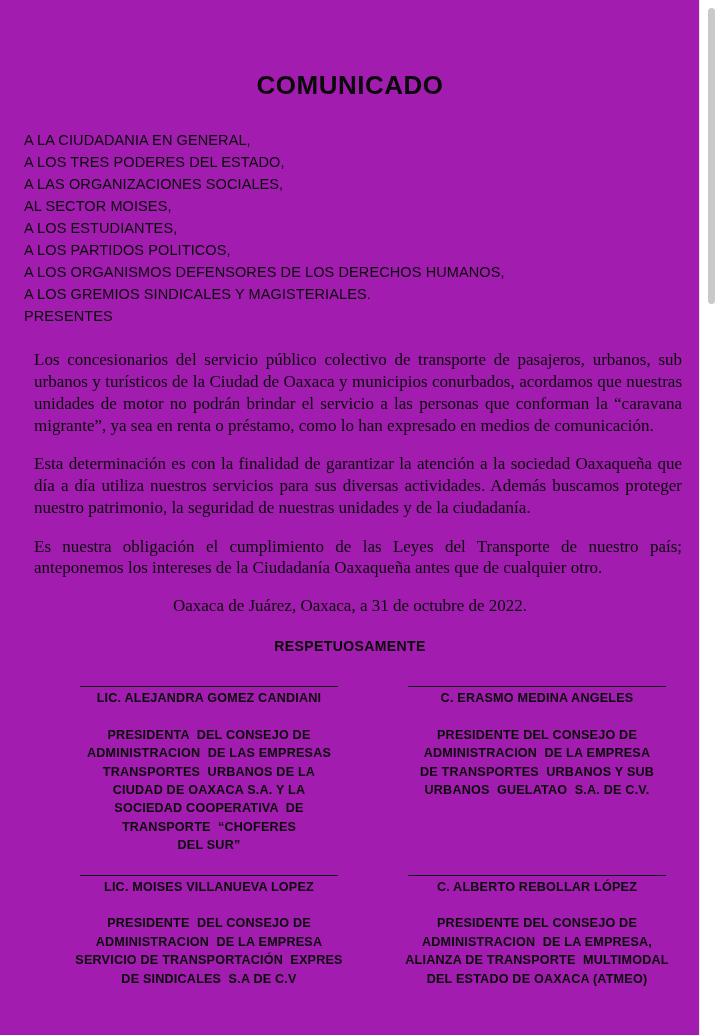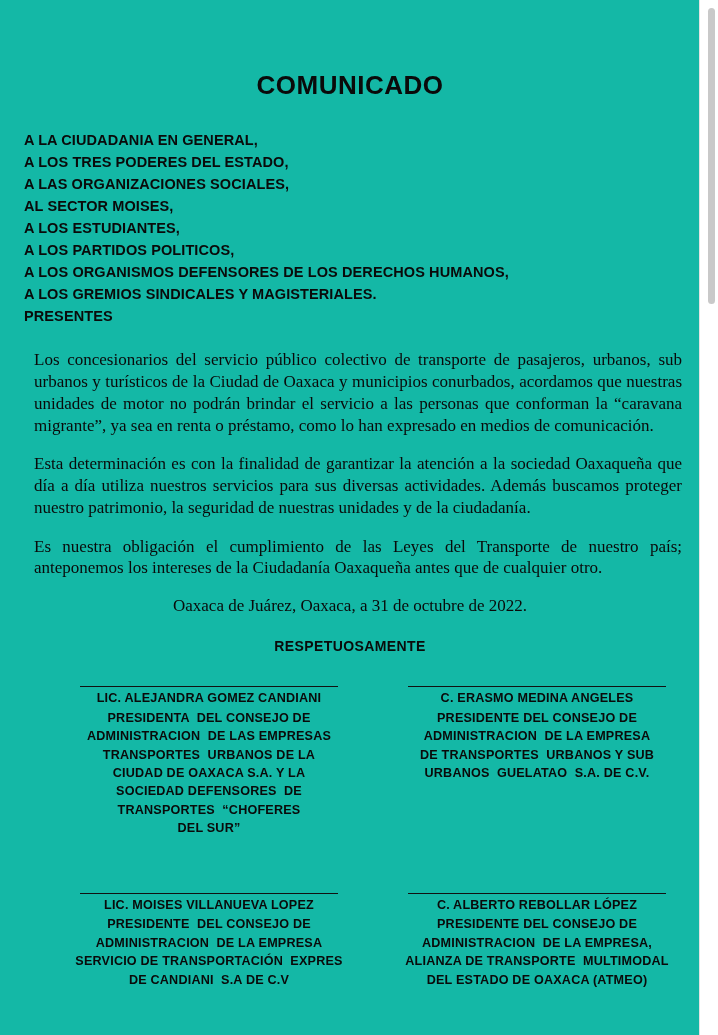--- a/index.html
+++ b/index.html
@@ -14,21 +14,21 @@
     overflow: hidden;
     font-family: "Liberation Serif", serif;
     color: #0a0a0a;
   }
   .page {
     position: absolute;
     left: 0;
     top: 0;
     width: 700px;
     height: 1035px;
-    background: #14b8a6;
+    background: #a21caf;
     box-sizing: border-box;
   }
   
   .right-strip {
     position: absolute;
     right: 0;
     top: 0;
     width: 18px;
     height: 1035px;
     background: #ffffff;
@@ -49,21 +49,21 @@
     font-family: "Liberation Sans", sans-serif;
     font-weight: bold;
     font-size: 26px;
     letter-spacing: 0.5px;
     margin: 70px 0 0 0;
   }
 
   .addressees {
     margin: 28px 0 0 24px;
     font-family: "Liberation Sans", sans-serif;
-    font-weight: bold;
+    font-weight: normal;
     font-size: 14.5px;
     line-height: 1.52;
     letter-spacing: 0.1px;
   }
 
   .body-block {
     margin: 22px 18px 0 18px;
     font-size: 17px;
     line-height: 1.28;
     text-align: justify;
@@ -84,21 +84,21 @@
     font-family: "Liberation Sans", sans-serif;
     font-weight: bold;
     font-size: 14px;
     letter-spacing: 0.4px;
   }
 
   .sign-grid {
     margin: 32px 0 0 0;
     display: flex;
     flex-direction: column;
-    gap: 55px;
+    gap: 20px;
     padding-left: 46px;
   }
   .sign-row {
     display: flex;
     justify-content: center;
     gap: 58px;
   }
   .sign-cell {
     width: 270px;
     text-align: center;
@@ -115,21 +115,21 @@
     font-size: 12.6px;
     line-height: 1.42;
     letter-spacing: 0.2px;
   }
   .sign-role {
     font-family: "Liberation Sans", sans-serif;
     font-weight: bold;
     font-size: 12.6px;
     line-height: 1.46;
     letter-spacing: 0.2px;
-    margin-top: 1px;
+    margin-top: 18px;
   }
   .sign-role div {
     white-space: pre;
   }
 </style>
 </head>
 <body>
 
 <div class="page">
 
@@ -162,22 +162,22 @@
     <div class="sign-row">
 
       <div class="sign-cell">
         <div class="sign-line"></div>
         <div class="sign-name">LIC. ALEJANDRA GOMEZ CANDIANI</div>
         <div class="sign-role">
           <div>PRESIDENTA  DEL CONSEJO DE</div>
           <div>ADMINISTRACION  DE LAS EMPRESAS</div>
           <div>TRANSPORTES  URBANOS DE LA</div>
           <div>CIUDAD DE OAXACA S.A. Y LA</div>
-          <div>SOCIEDAD DEFENSORES  DE</div>
-          <div>TRANSPORTES  “CHOFERES</div>
+          <div>SOCIEDAD COOPERATIVA  DE</div>
+          <div>TRANSPORTE  “CHOFERES</div>
           <div>DEL SUR”</div>
         </div>
       </div>
 
       <div class="sign-cell">
         <div class="sign-line"></div>
         <div class="sign-name">C. ERASMO MEDINA ANGELES</div>
         <div class="sign-role">
           <div>PRESIDENTE DEL CONSEJO DE</div>
           <div>ADMINISTRACION  DE LA EMPRESA</div>
@@ -190,21 +190,21 @@
 
     <div class="sign-row">
 
       <div class="sign-cell">
         <div class="sign-line"></div>
         <div class="sign-name">LIC. MOISES VILLANUEVA LOPEZ</div>
         <div class="sign-role">
           <div>PRESIDENTE  DEL CONSEJO DE</div>
           <div>ADMINISTRACION  DE LA EMPRESA</div>
           <div>SERVICIO DE TRANSPORTACIÓN  EXPRES</div>
-          <div>DE CANDIANI  S.A DE C.V</div>
+          <div>DE SINDICALES  S.A DE C.V</div>
         </div>
       </div>
 
       <div class="sign-cell">
         <div class="sign-line"></div>
         <div class="sign-name">C. ALBERTO REBOLLAR LÓPEZ</div>
         <div class="sign-role">
           <div>PRESIDENTE DEL CONSEJO DE</div>
           <div>ADMINISTRACION  DE LA EMPRESA,</div>
           <div>ALIANZA DE TRANSPORTE  MULTIMODAL</div>

